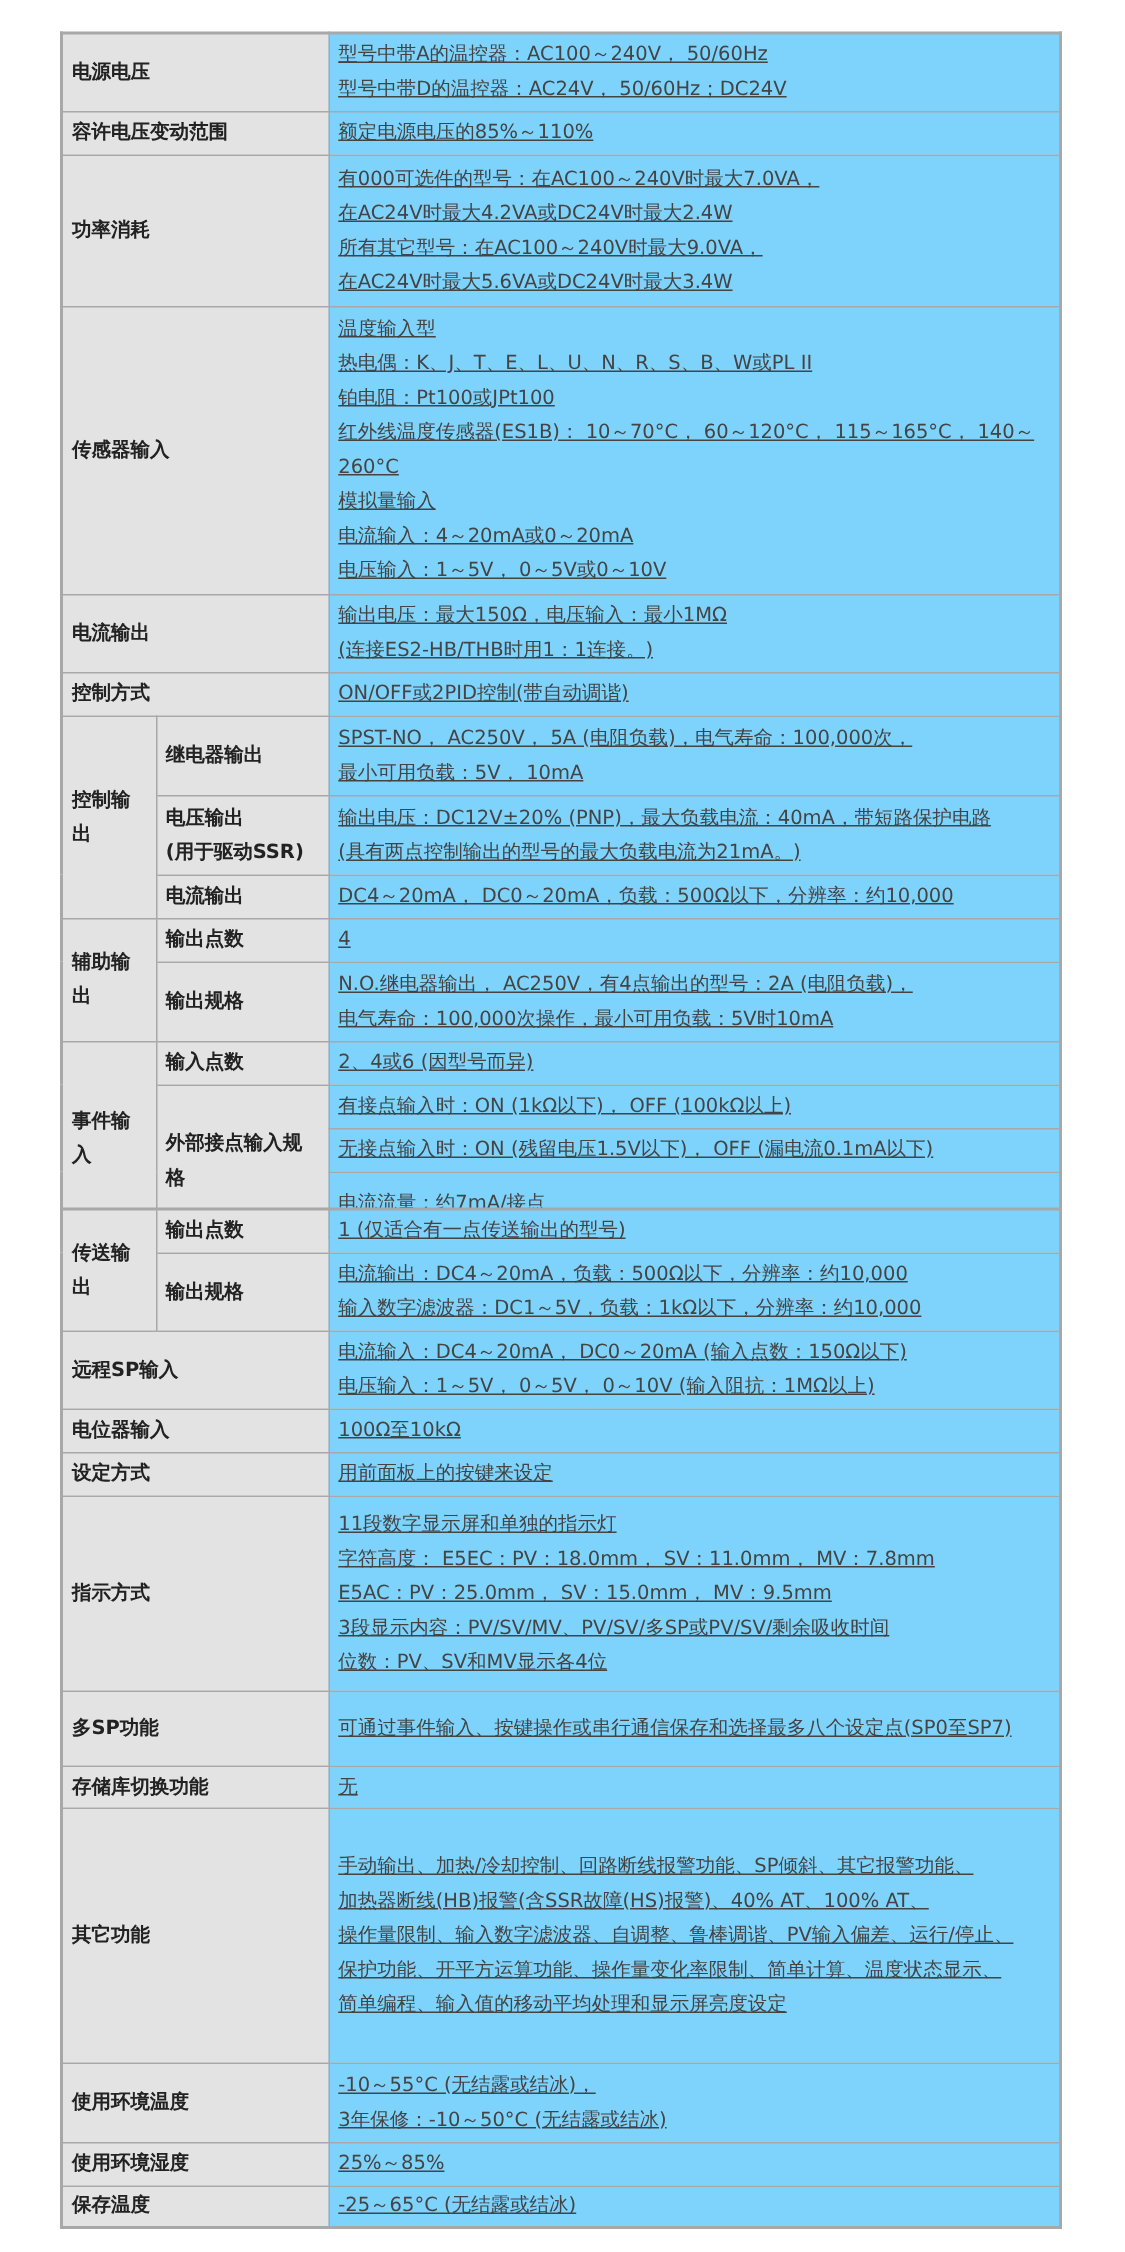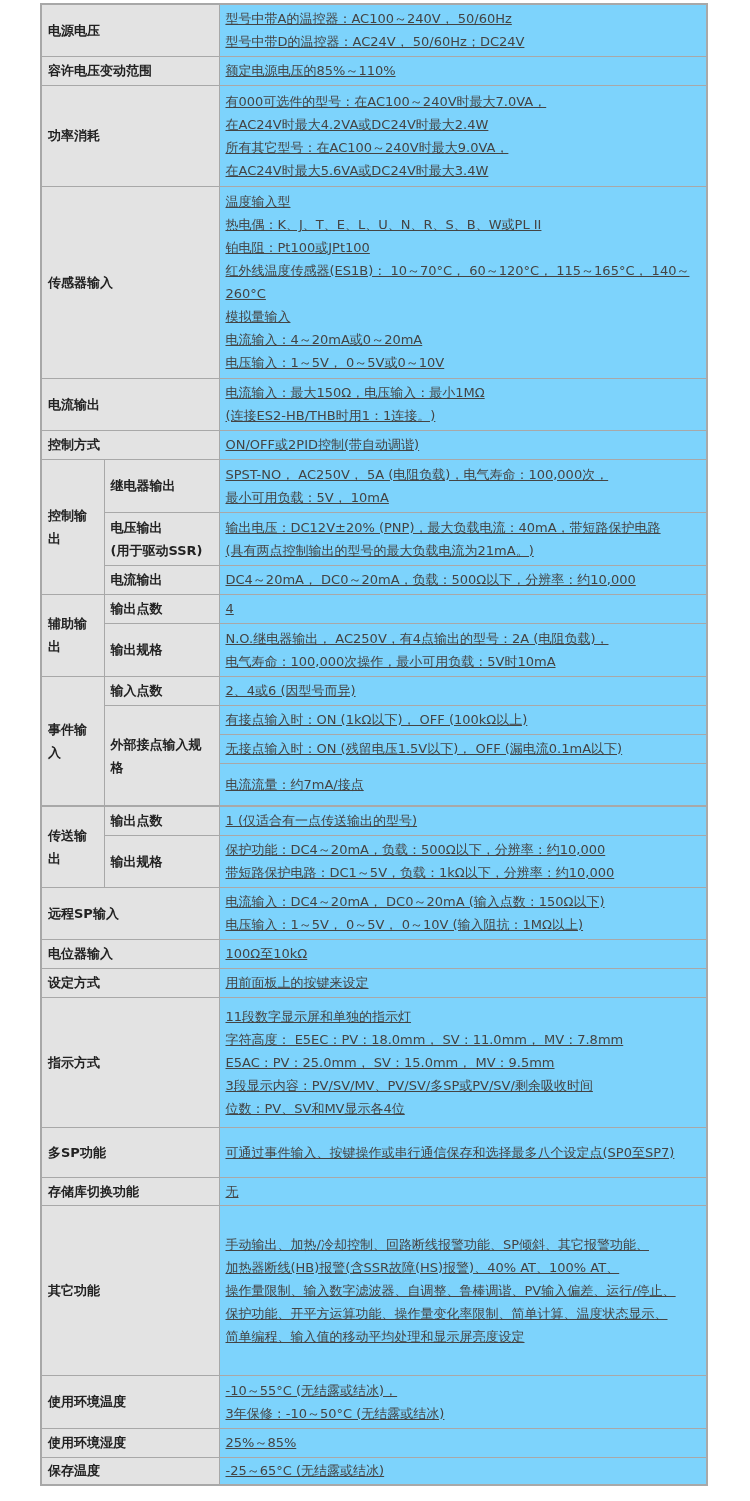--- a/index.html
+++ b/index.html
@@ -6,21 +6,21 @@
   body { width: 750px; height: 1501px; position: relative; overflow: hidden;
          font-family: "DejaVu Sans", "Liberation Sans", sans-serif; color: #333333; }
   table.spec { position: absolute; left: 40px; width: 668px; border-collapse: collapse;
                table-layout: fixed; border: 2px solid #a8a8a8; }
   table.spec td { border: 1px solid #a8a8a8; padding: 0 6px; vertical-align: middle;
                   font-size: 13px; line-height: 23px; }
   td.lbl { background: #e3e3e3; font-weight: bold; color: #222222; padding-left: 5px; }
   td.sub { background: #e3e3e3; font-weight: bold; color: #222222; margin-top: 36px; }
   td.val { background: #7dd3fc; color: #444444; text-decoration: underline; }
   .line { display: block; white-space: normal; }
-  #t1 { top: 3px; }
+  #t1 { top: 21px; }
   #t2 { top: 805px; }
 </style>
 </head>
 <body>
 
 <table class="spec" id="t1">
   <colgroup>
       <col style="width:63px">
       <col style="width:115px">
       <col>
@@ -61,21 +61,21 @@
         <span class="line">红外线温度传感器(ES1B)： 10～70°C， 60～120°C， 115～165°C， 140～260°C</span>
         <span class="line">模拟量输入</span>
         <span class="line">电流输入：4～20mA或0～20mA</span>
         <span class="line">电压输入：1～5V， 0～5V或0～10V</span>
       </td>
     </tr>
 
     <tr style="height:52px">
       <td class="lbl" colspan="2">电流输出</td>
       <td class="val">
-        <span class="line">电流输入：最大150Ω，电压输入：最小1MΩ</span>
+        <span class="line">输出电压：最大150Ω，电压输入：最小1MΩ</span>
         <span class="line">(连接ES2-HB/THB时用1：1连接。)</span>
       </td>
     </tr>
 
     <tr style="height:29px">
       <td class="lbl" colspan="2">控制方式</td>
       <td class="val">
         <span class="line">ON/OFF或2PID控制(带自动调谐)</span>
       </td>
     </tr>
@@ -151,22 +151,22 @@
     <tr style="height:29px">
       <td class="lbl" rowspan="2">传送输出</td>
       <td class="sub">输出点数</td>
       <td class="val">
         <span class="line">1 (仅适合有一点传送输出的型号)</span>
       </td>
     </tr>
     <tr style="height:52px">
       <td class="sub">输出规格</td>
       <td class="val">
-        <span class="line">保护功能：DC4～20mA，负载：500Ω以下，分辨率：约10,000</span>
-        <span class="line">带短路保护电路：DC1～5V，负载：1kΩ以下，分辨率：约10,000</span>
+        <span class="line">电流输出：DC4～20mA，负载：500Ω以下，分辨率：约10,000</span>
+        <span class="line">输入数字滤波器：DC1～5V，负载：1kΩ以下，分辨率：约10,000</span>
       </td>
     </tr>
 
     <tr style="height:52px">
       <td class="lbl" colspan="2">远程SP输入</td>
       <td class="val">
         <span class="line">电流输入：DC4～20mA， DC0～20mA (输入点数：150Ω以下)</span>
         <span class="line">电压输入：1～5V， 0～5V， 0～10V (输入阻抗：1MΩ以上)</span>
       </td>
     </tr>

